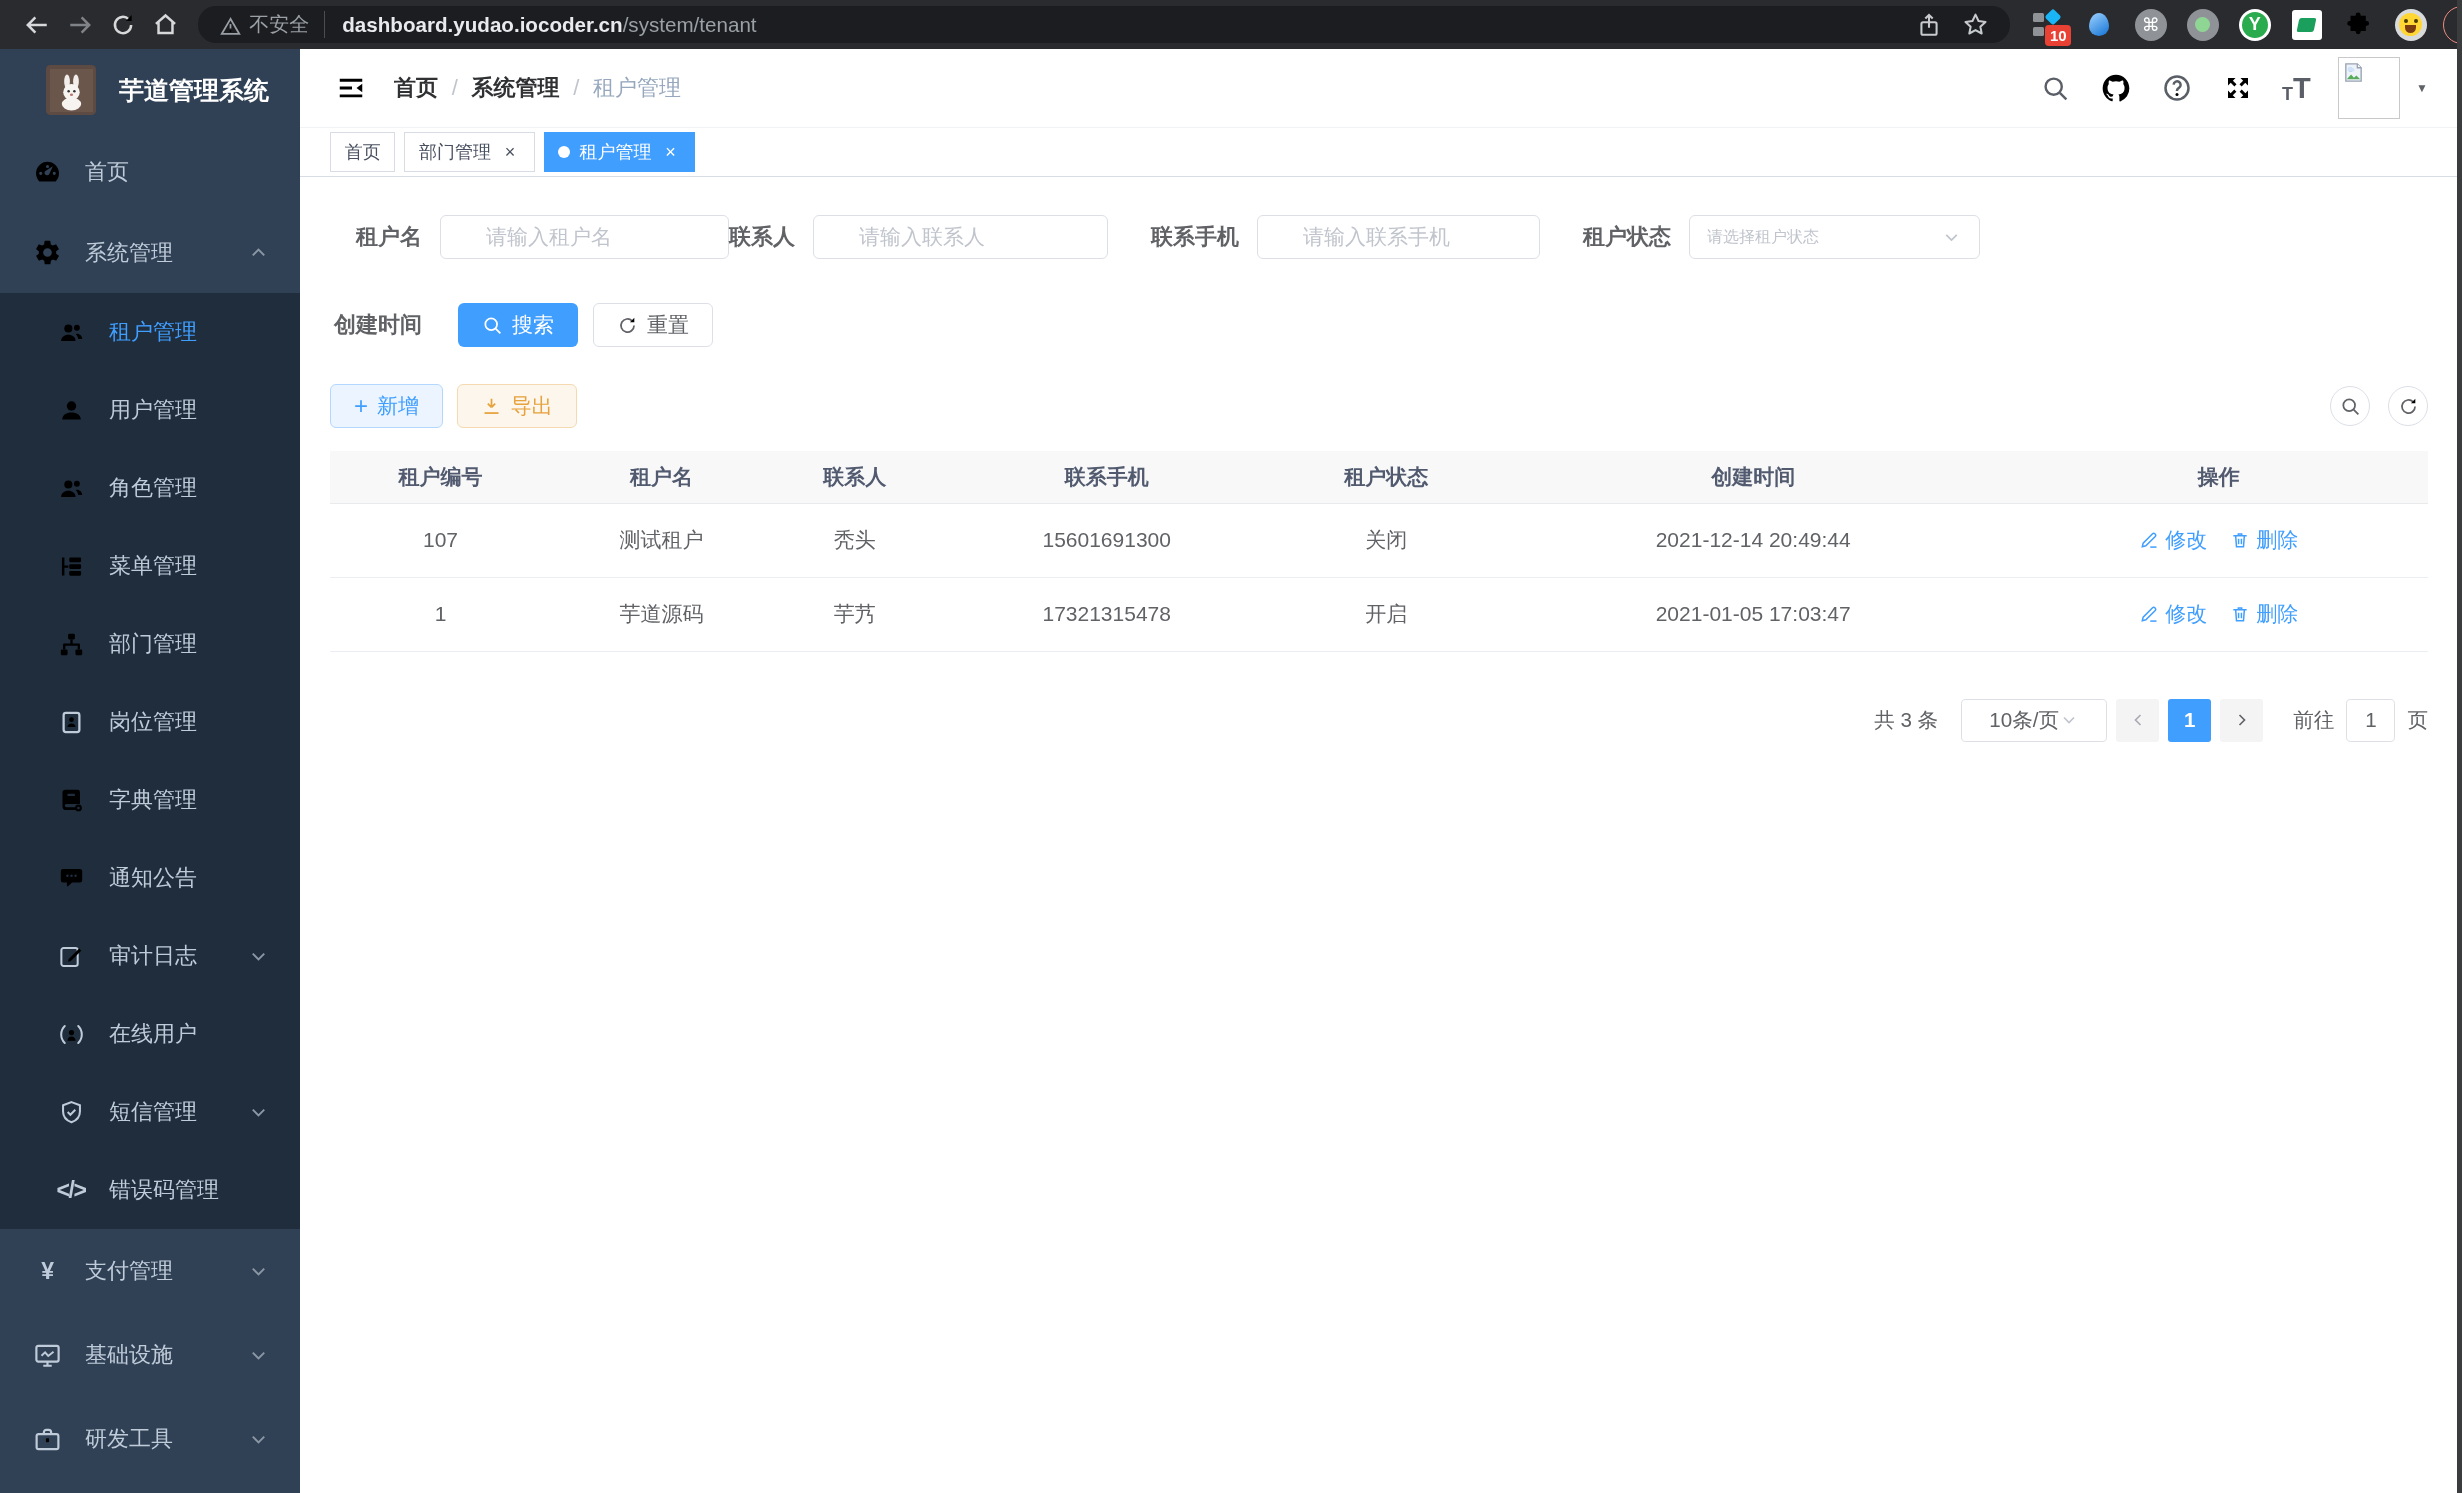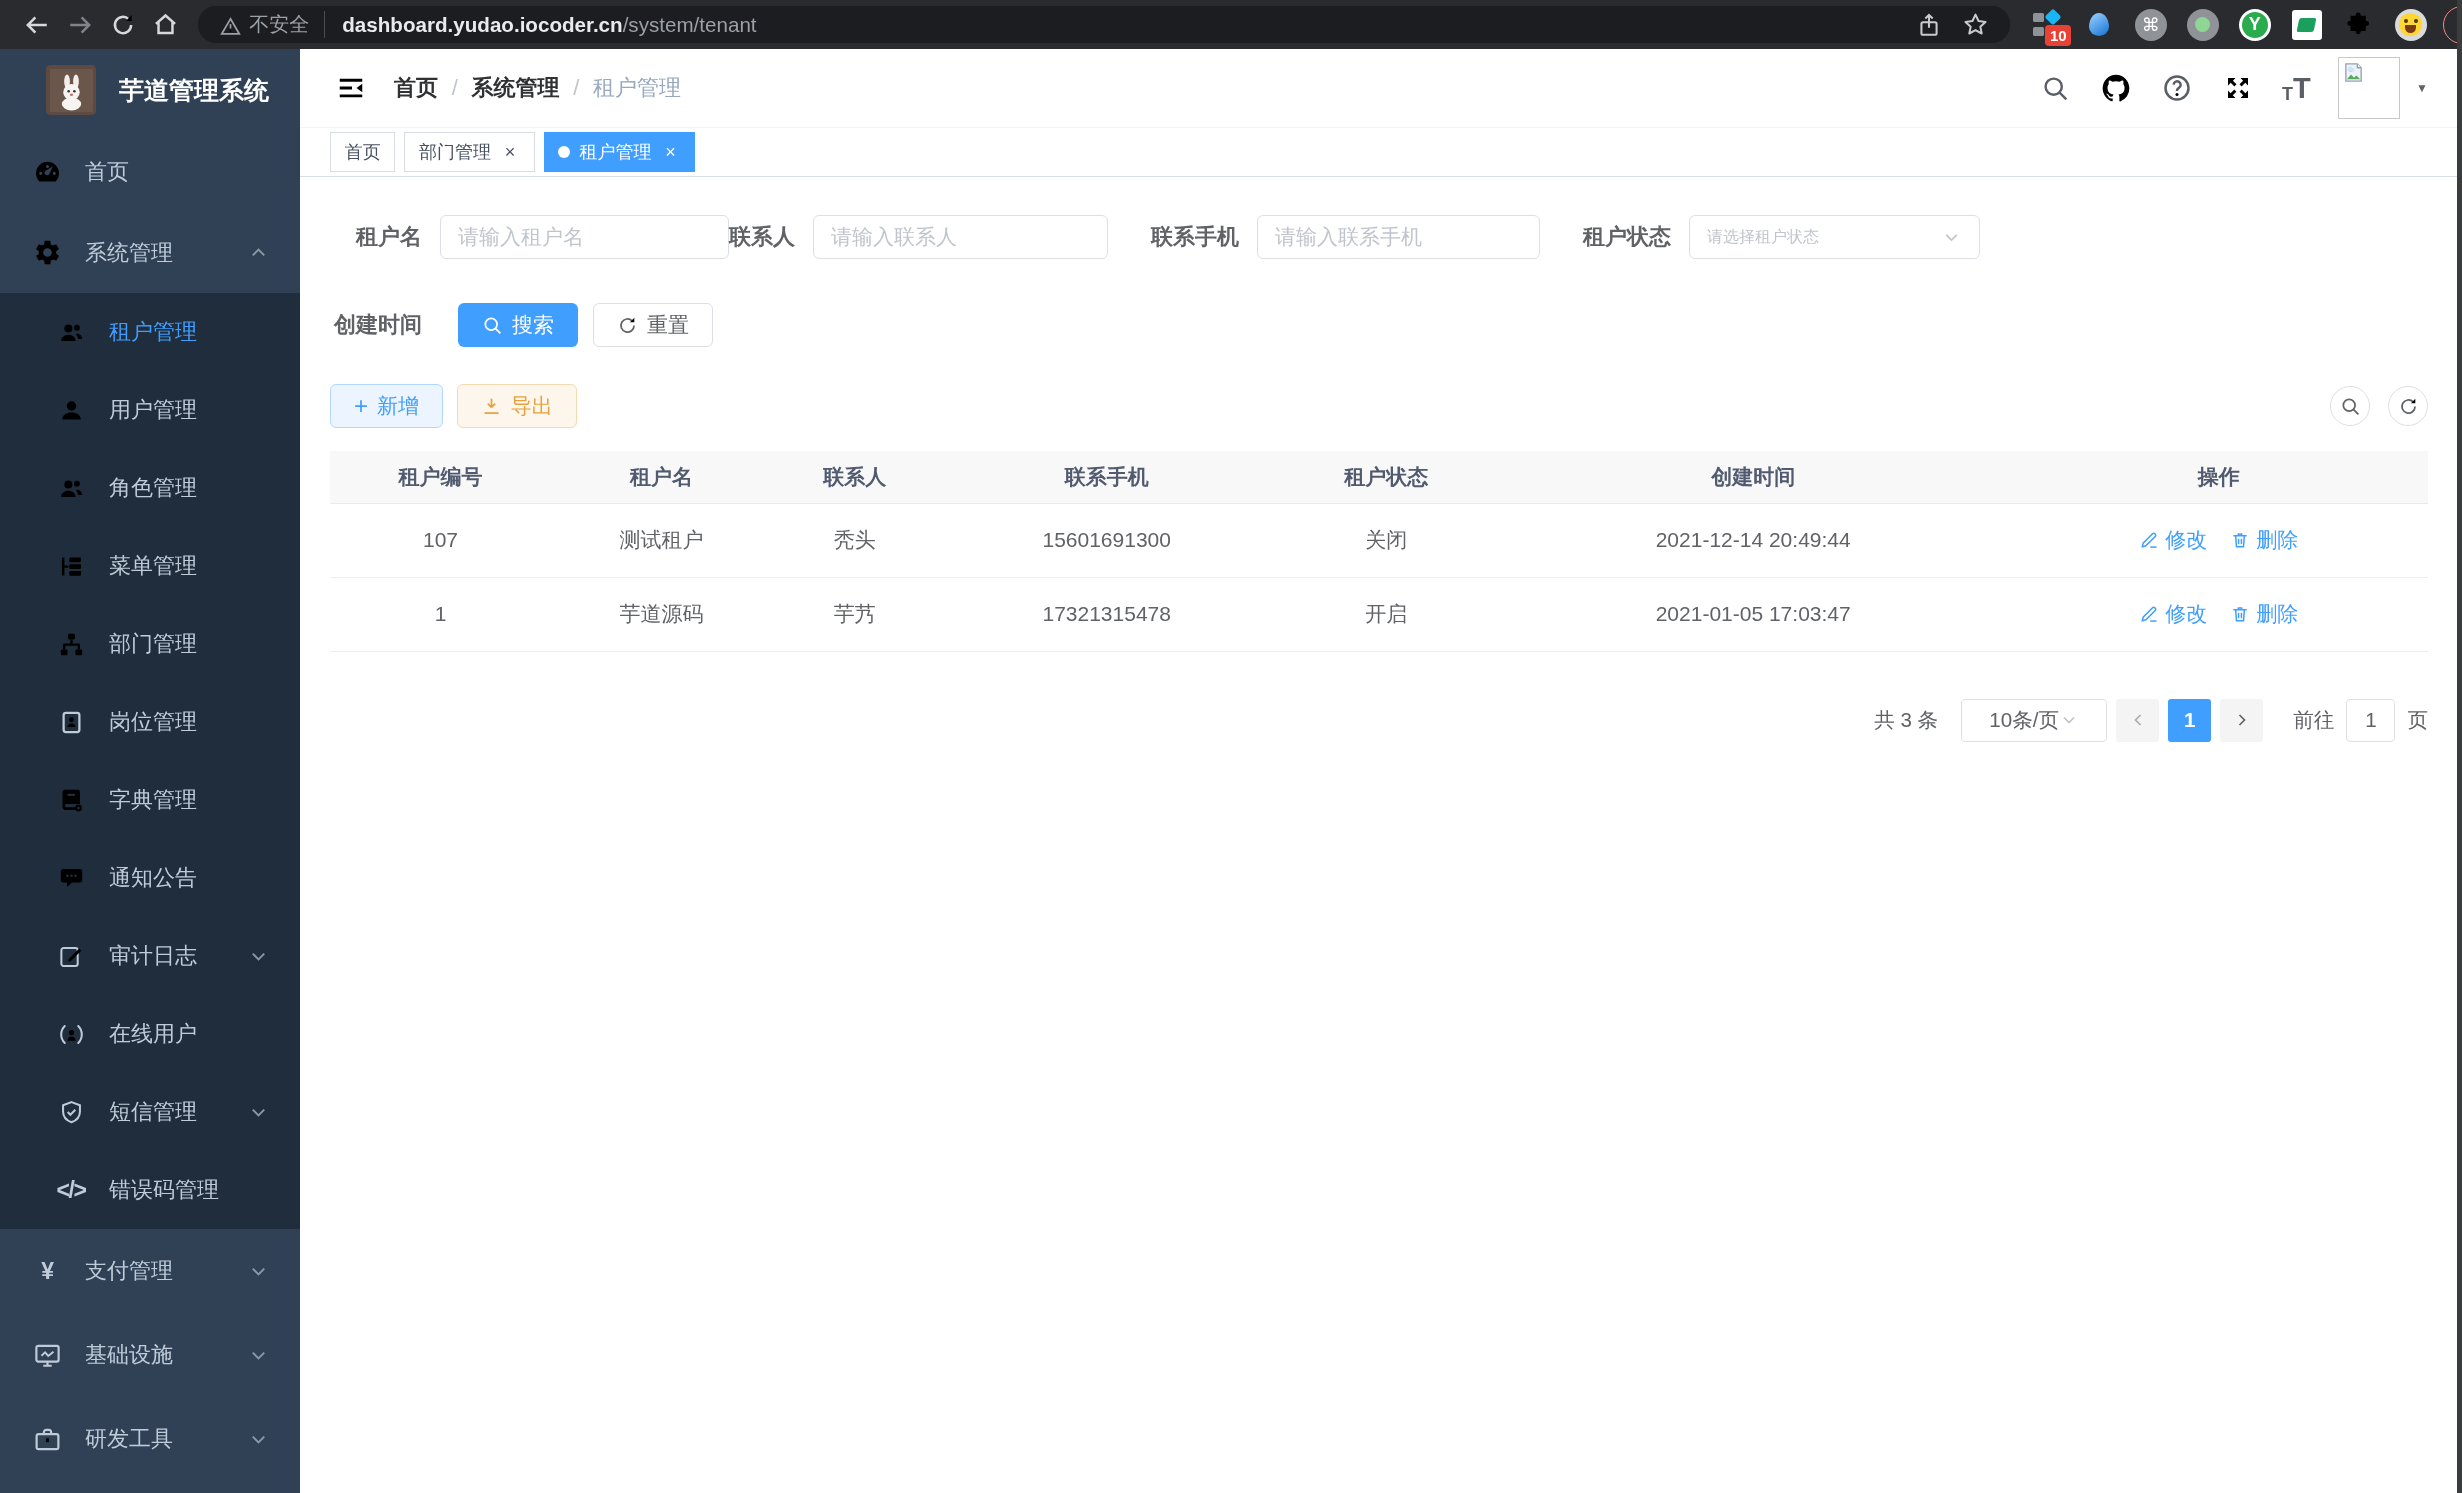--- a/index.html
+++ b/index.html
@@ -69,21 +69,21 @@
 
   
   .content { flex:1; padding:38px 34px 0 30px; background:#fff; }
   .filter-row { display:flex; align-items:center; }
   .filter-row + .filter-row { margin-top:44px; }
   .f-label { font-size:22px; font-weight:bold; color:#606266; text-align:right; padding-right:18px; }
   .f-label.w1 { width:110px; flex:0 0 auto; }
   .f-item { display:flex; align-items:center; }
   .f-item + .f-item { margin-left:43px; }
   .el-input { height:44px; border:0.8px solid #dcdfe6; border-radius:6px; display:flex; align-items:center; padding:0 17px; background:#fff; }
-  .el-input input { border:none; outline:none; font-size:21px; color:#606266; width:100%; font-family:inherit; background:transparent; }
+  .el-input input { border:none; outline:none; font-size:21px; color:#606266; width:100%; font-family:inherit; background:transparent;margin-left:28px; }
   .el-input input::placeholder { color:#c0c4cc; }
   .w-input { width:289px; }
   .el-select { width:291px; justify-content:space-between; }
   .el-select .ph { font-size:16px; color:#c0c4cc; }
   .sel-caret { color:#c0c4cc; }
   .date-range { width:362px; gap:12px; }
   .date-range .cal { color:#c0c4cc; flex:0 0 auto; }
   .date-range .dph { font-size:21px; color:#c0c4cc; flex:1; text-align:center; }
   .date-range .dsep { color:#606266; font-size:21px; }
   .btn { height:44px; display:inline-flex; align-items:center; justify-content:center; gap:9px; border-radius:6px; font-size:21px; padding:0 23px; cursor:pointer; border:0.8px solid transparent; }

